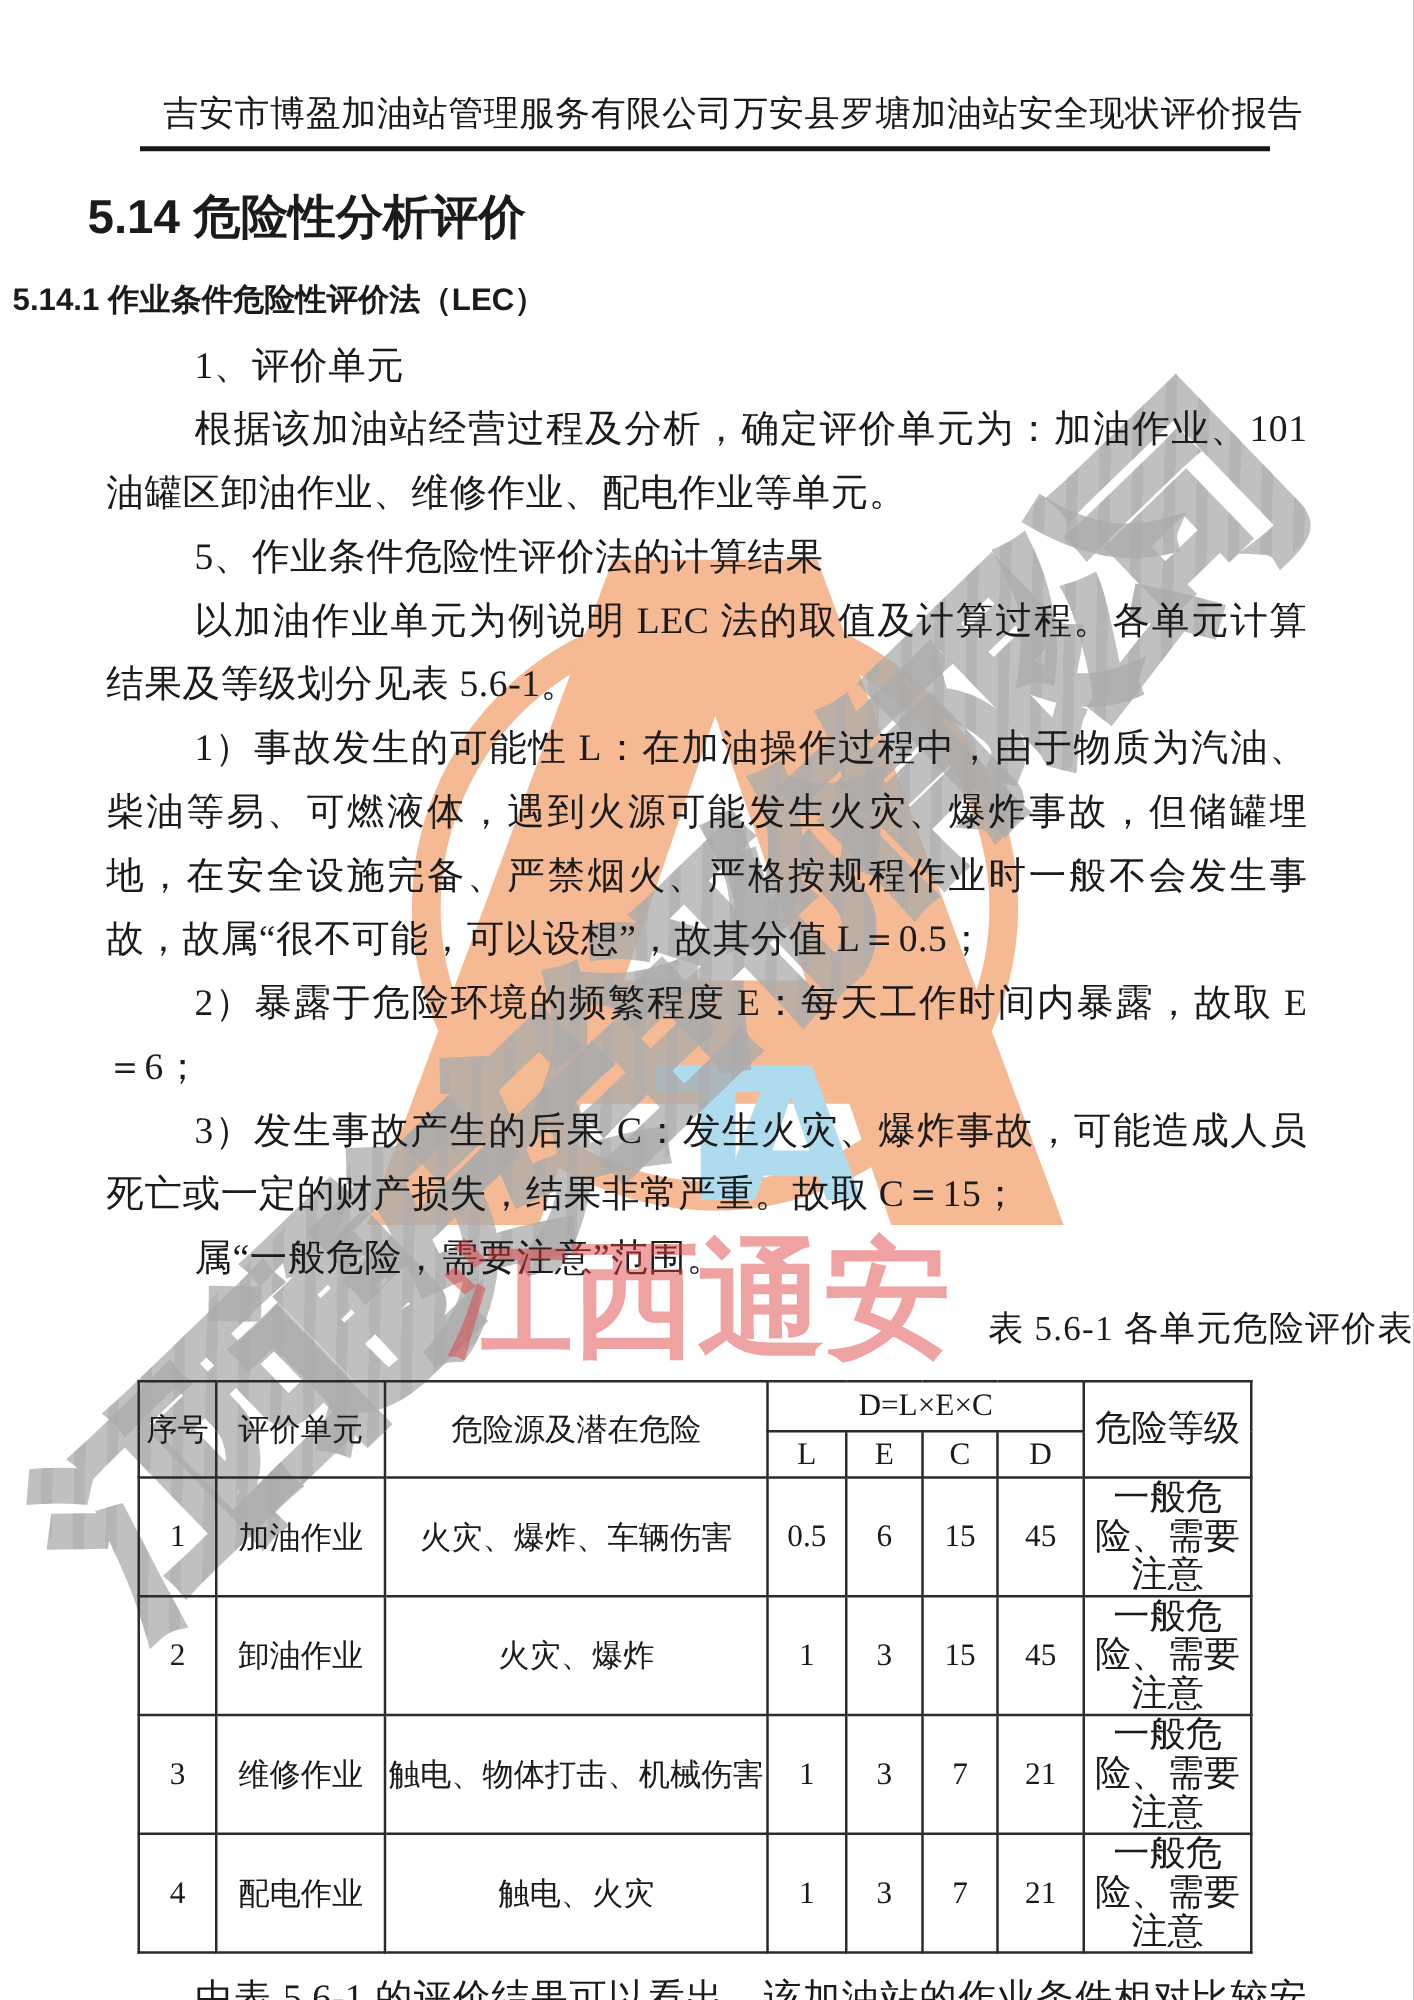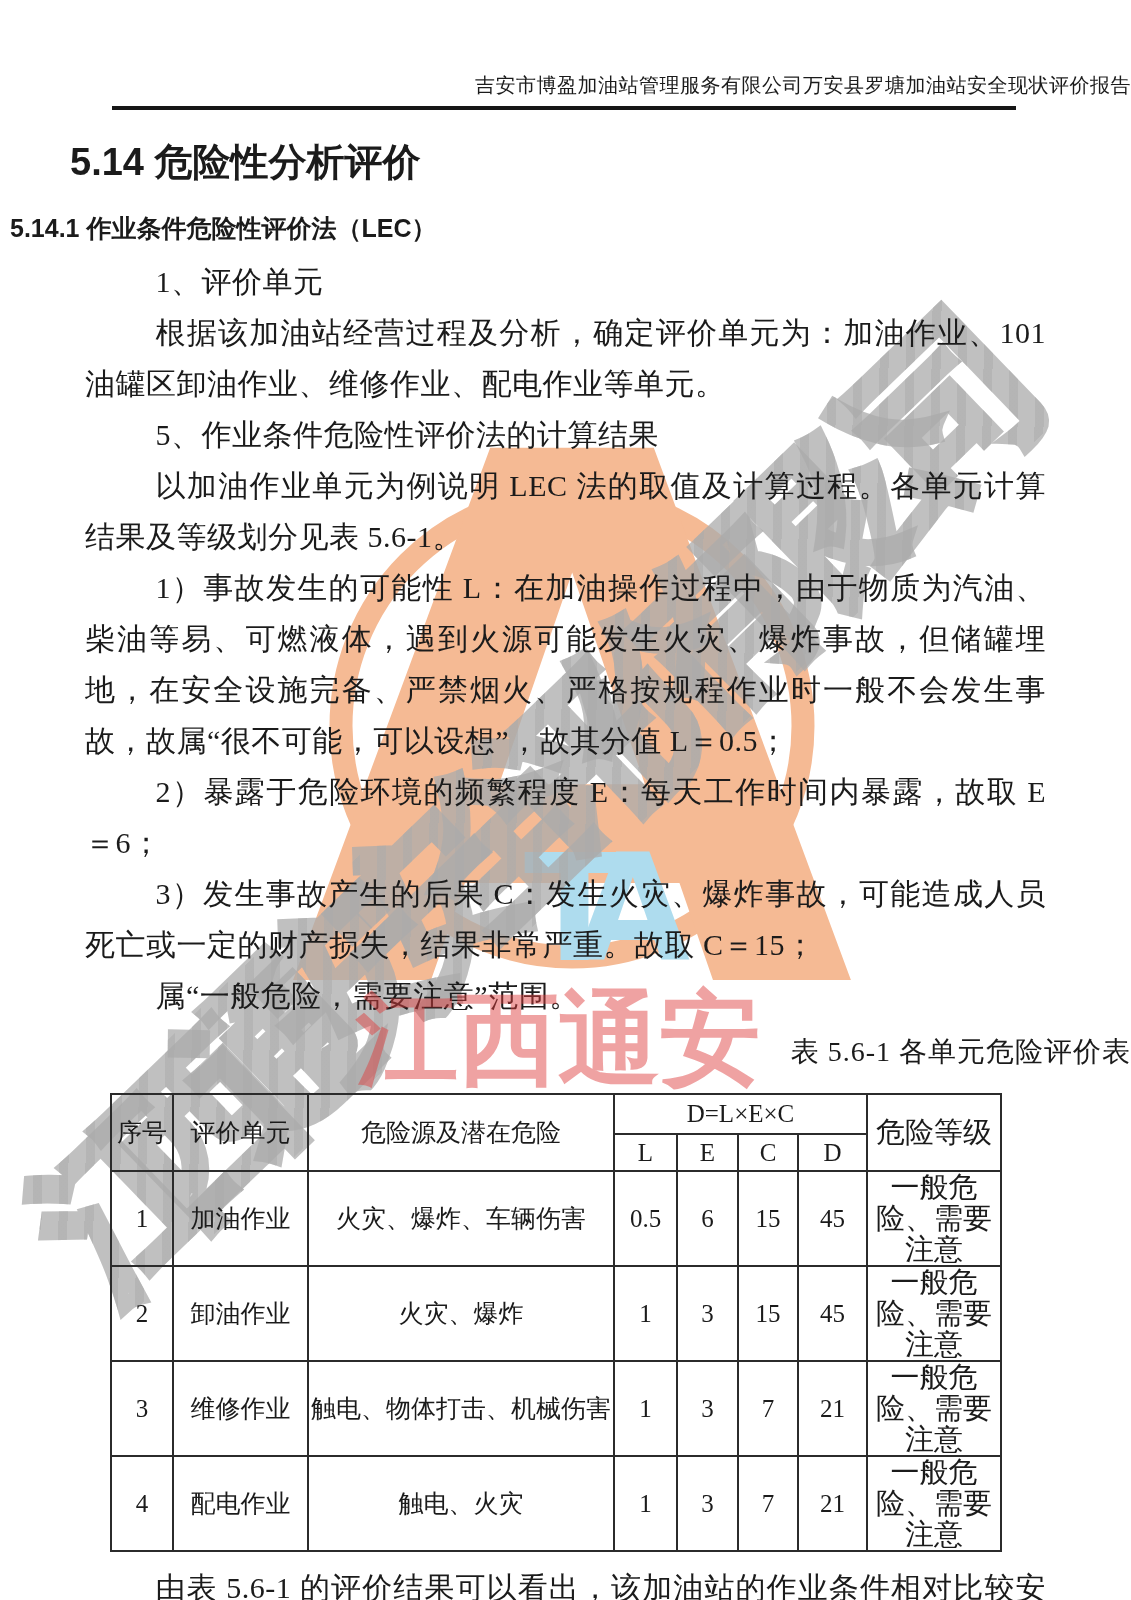--- a/index.html
+++ b/index.html
@@ -38,22 +38,22 @@
     font-size:102px;
     line-height:1;
     letter-spacing:-1px;
     color:rgba(222,61,61,0.48);
     pointer-events:none;
   }
   
   .content{position:relative;z-index:1;}
   .page-header{
     padding-top:72px;
-    text-align:right;
-    font-size:20px;
+    text-align:center;
+    font-size:28px;
     letter-spacing:0.5px;
     margin-left:42px;
   }
   .header-rule{border-top:4px solid #161616;margin:7px 115px 0 112px;}
   .h1{
     margin:27px 0 0 70px;
     font-family:"Liberation Sans","DejaVu Sans",sans-serif;
     font-weight:bold;
     font-size:38px;
   }

